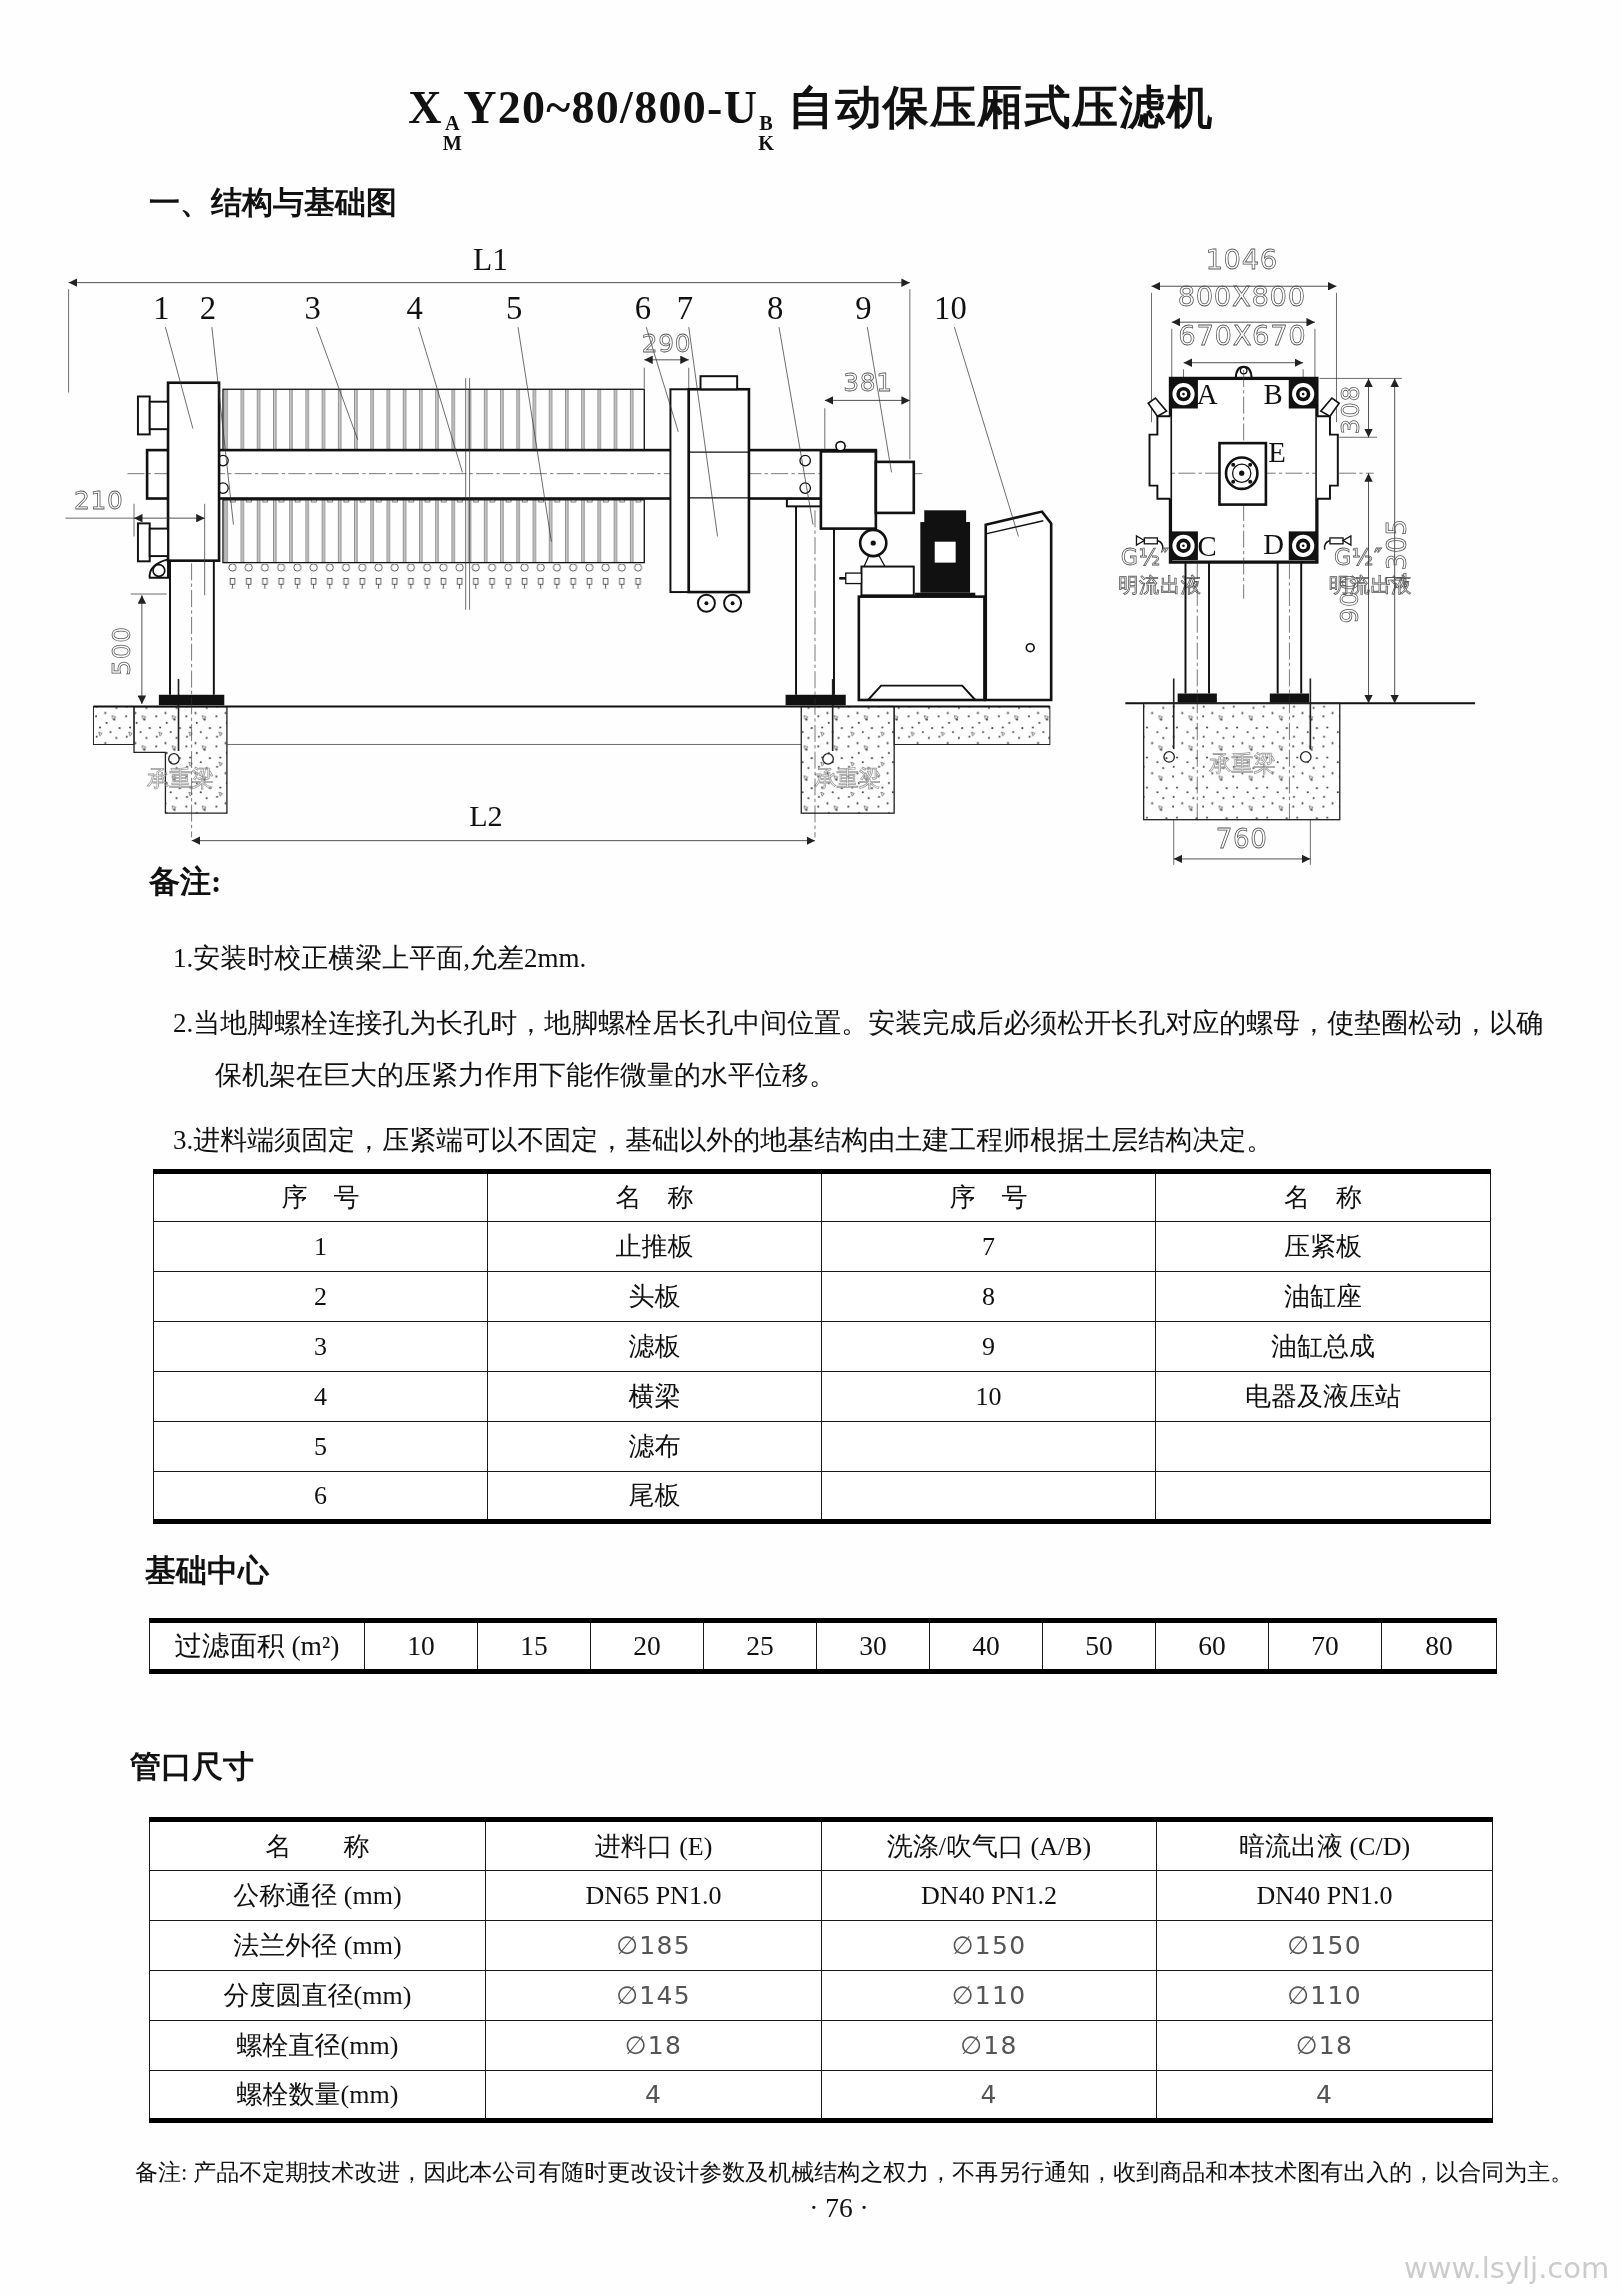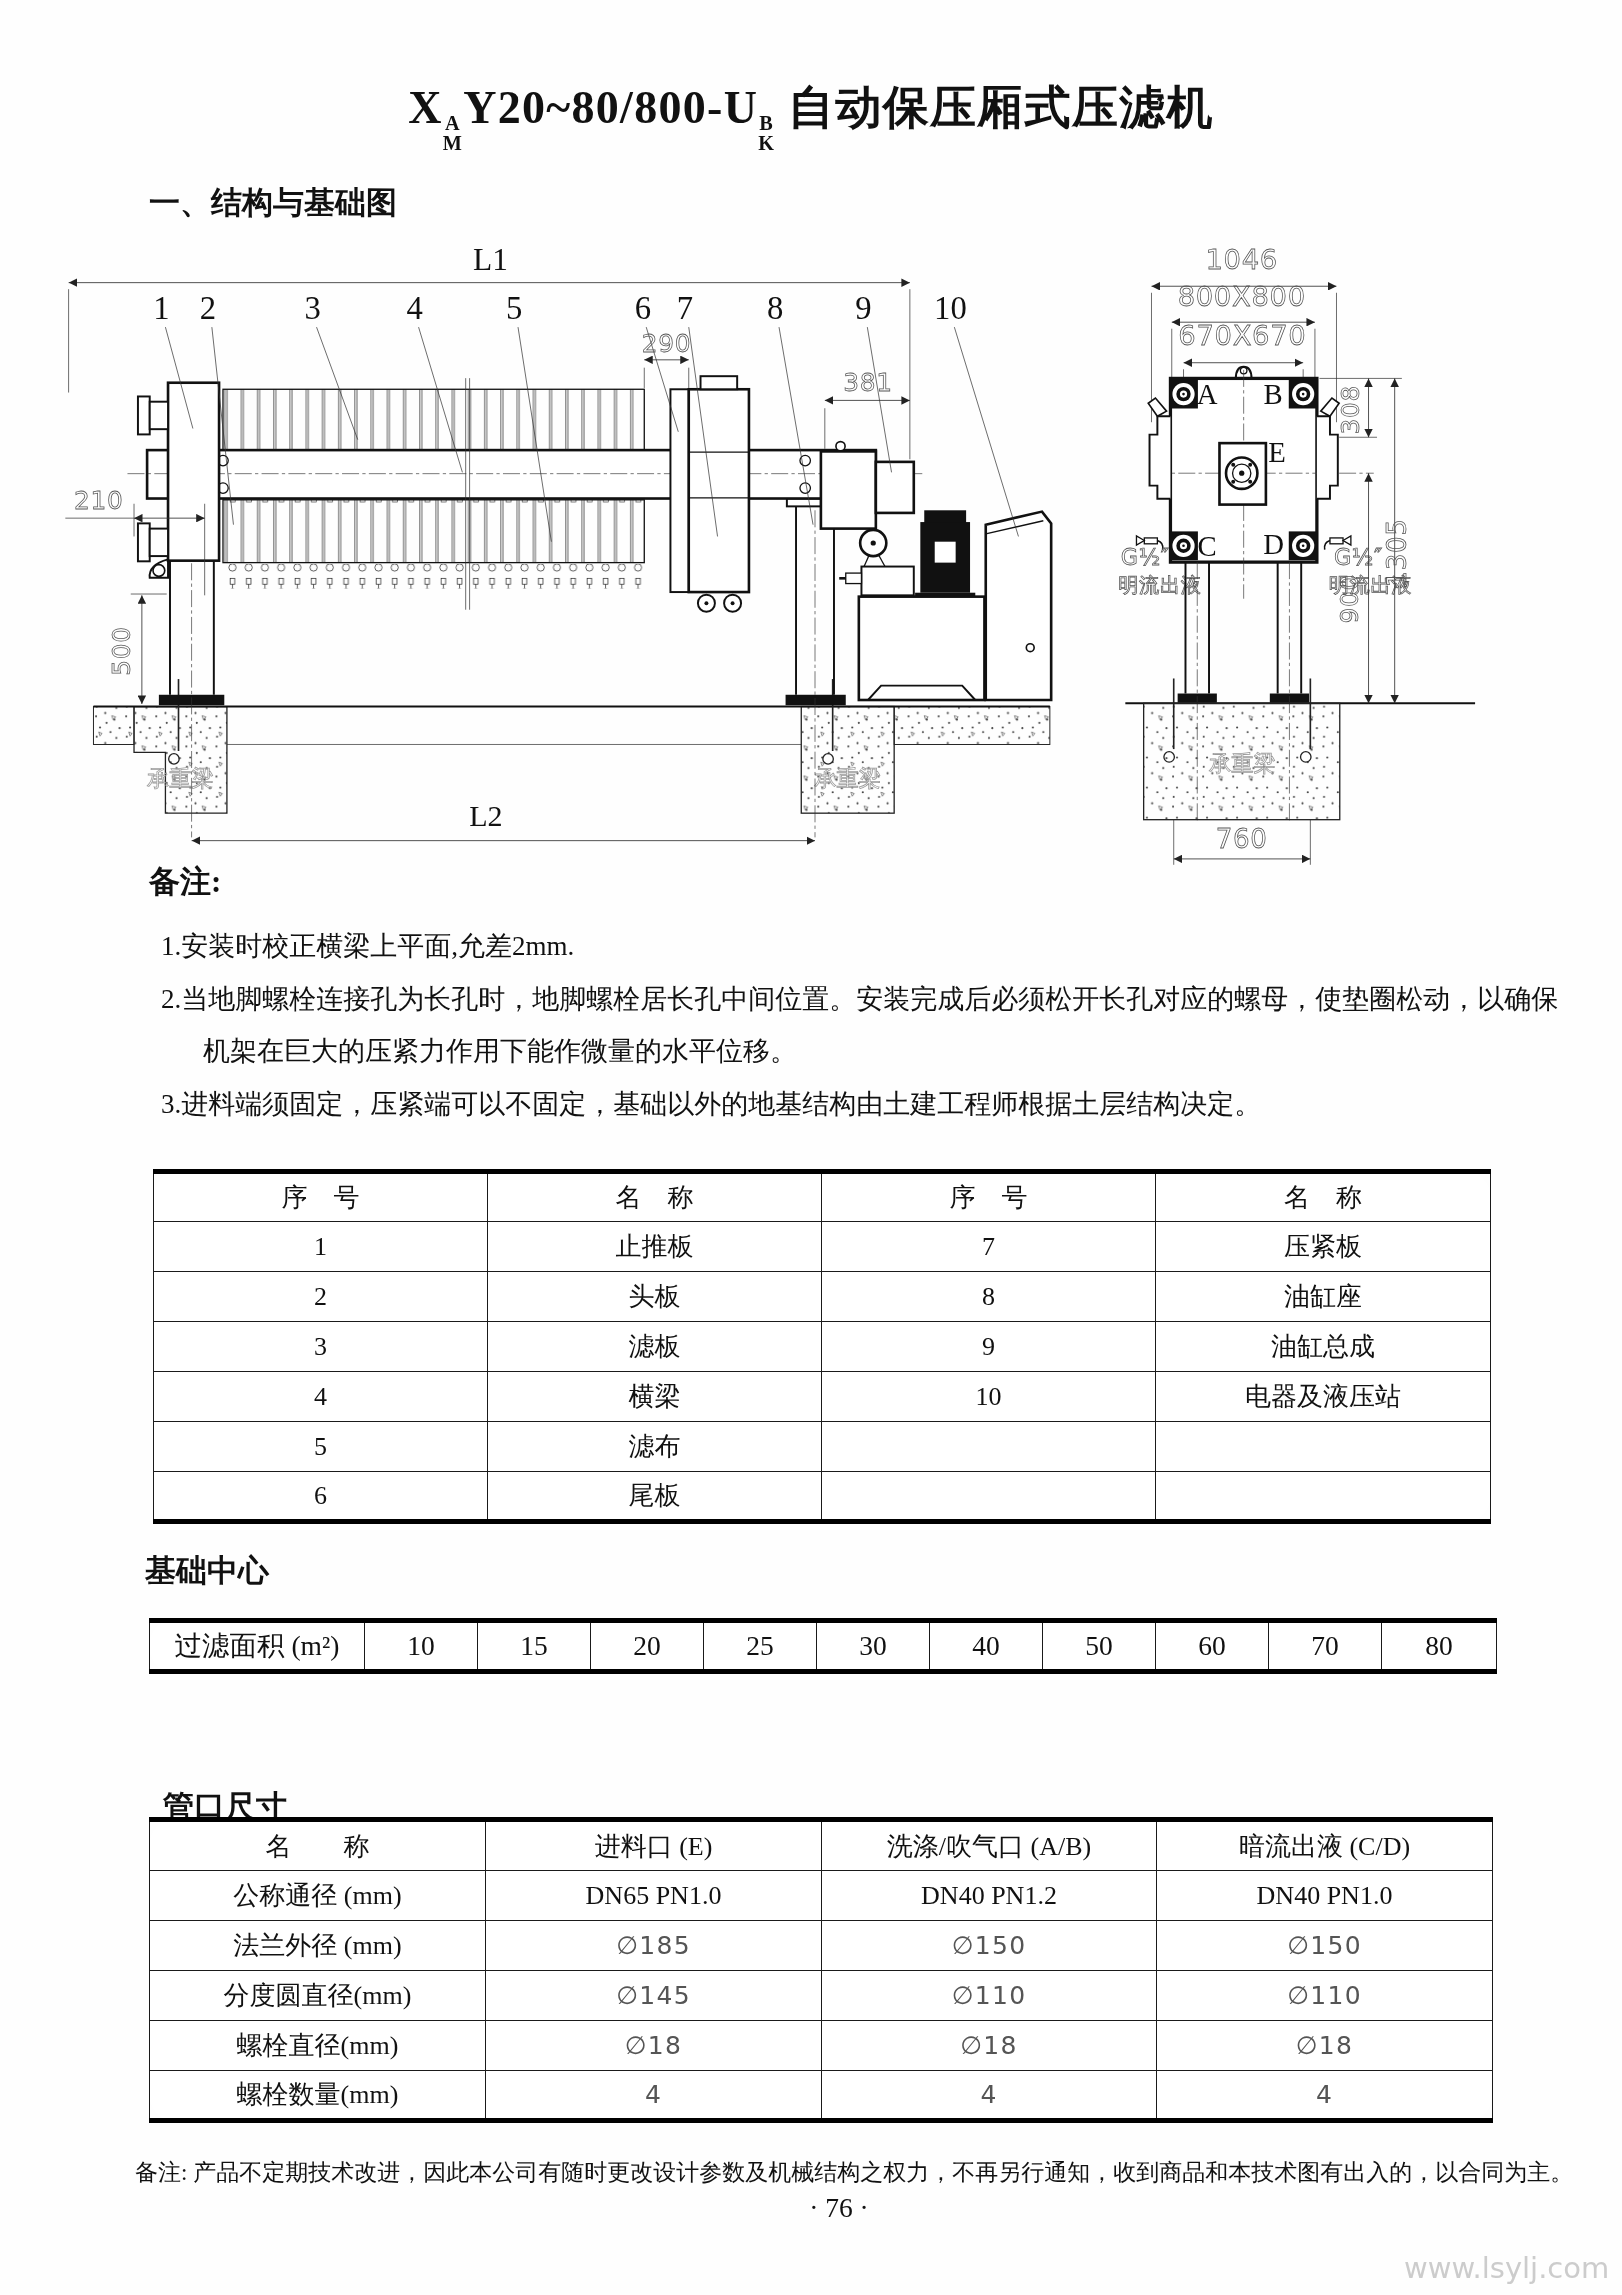--- a/index.html
+++ b/index.html
@@ -5,28 +5,28 @@
   html,body{margin:0;padding:0;background:#888;}
   #page{position:relative;width:1622px;height:2295px;background:#fefefe;margin:0 auto;overflow:hidden;
         font-family:"Liberation Serif","DejaVu Serif",serif;color:#111;}
   .abs{position:absolute;}
   #title{top:77px;left:0;width:1622px;text-align:center;font-size:46px;font-weight:bold;letter-spacing:1.3px;}
   .stack{display:inline-flex;flex-direction:column;font-size:0.44em;line-height:0.98;vertical-align:-0.35em;text-align:center;font-weight:bold;}
   .h1{font-size:31px;font-weight:bold;}
   #sec1{top:182px;left:149px;}
   #notes-h{top:861px;left:149px;font-size:31px;font-weight:bold;}
   #notes{top:920px;left:161px;width:1400px;font-size:27px;line-height:1.95;}
-  #notes p{margin:0;padding-left:42px;text-indent:-42px;}
+  #notes p{margin:12px;padding-left:42px;text-indent:-42px;}
   table.tbl{position:absolute;border-collapse:collapse;table-layout:fixed;font-size:26px;text-align:center;
             border-top:5.9px solid #000;border-bottom:5.9px solid #000;background:#fff;border-radius:30px;}
   table.tbl td{border:1.3px solid #1a1a1a;padding:0;overflow:hidden;}
   td.lft{text-align:center;padding-left:18.3px;}
   td.cad{font-family:"DejaVu Sans",sans-serif;color:#555;letter-spacing:1.3px;font-size:25px;}
   #found-h{top:1550px;left:145px;}
-  #pipe-h{top:1746px;left:163px;margin-top:40px;}
+  #pipe-h{top:1746px;left:130px;}
   #foot-note{top:2157px;left:135px;font-size:23px;}
   #page-num{top:2192px;left:0;width:1622px;text-align:center;font-size:27.5px;padding-left:28px;}
   #watermark{top:2251px;left:1404px;font-size:29px;color:#cccccc;font-family:"DejaVu Sans",sans-serif;}
   
   .ol{fill:#fff;stroke:#111;}
   .ln{stroke:#111;fill:none;}
   .blk{fill:#111;stroke:none;}
   .dl{stroke:#333;stroke-width:1.3;fill:none;}
   .thin{stroke:#333;stroke-width:1.1;fill:none;}
   .cl{stroke:#333;stroke-width:1;stroke-dasharray:26 5 5 5;fill:none;}

